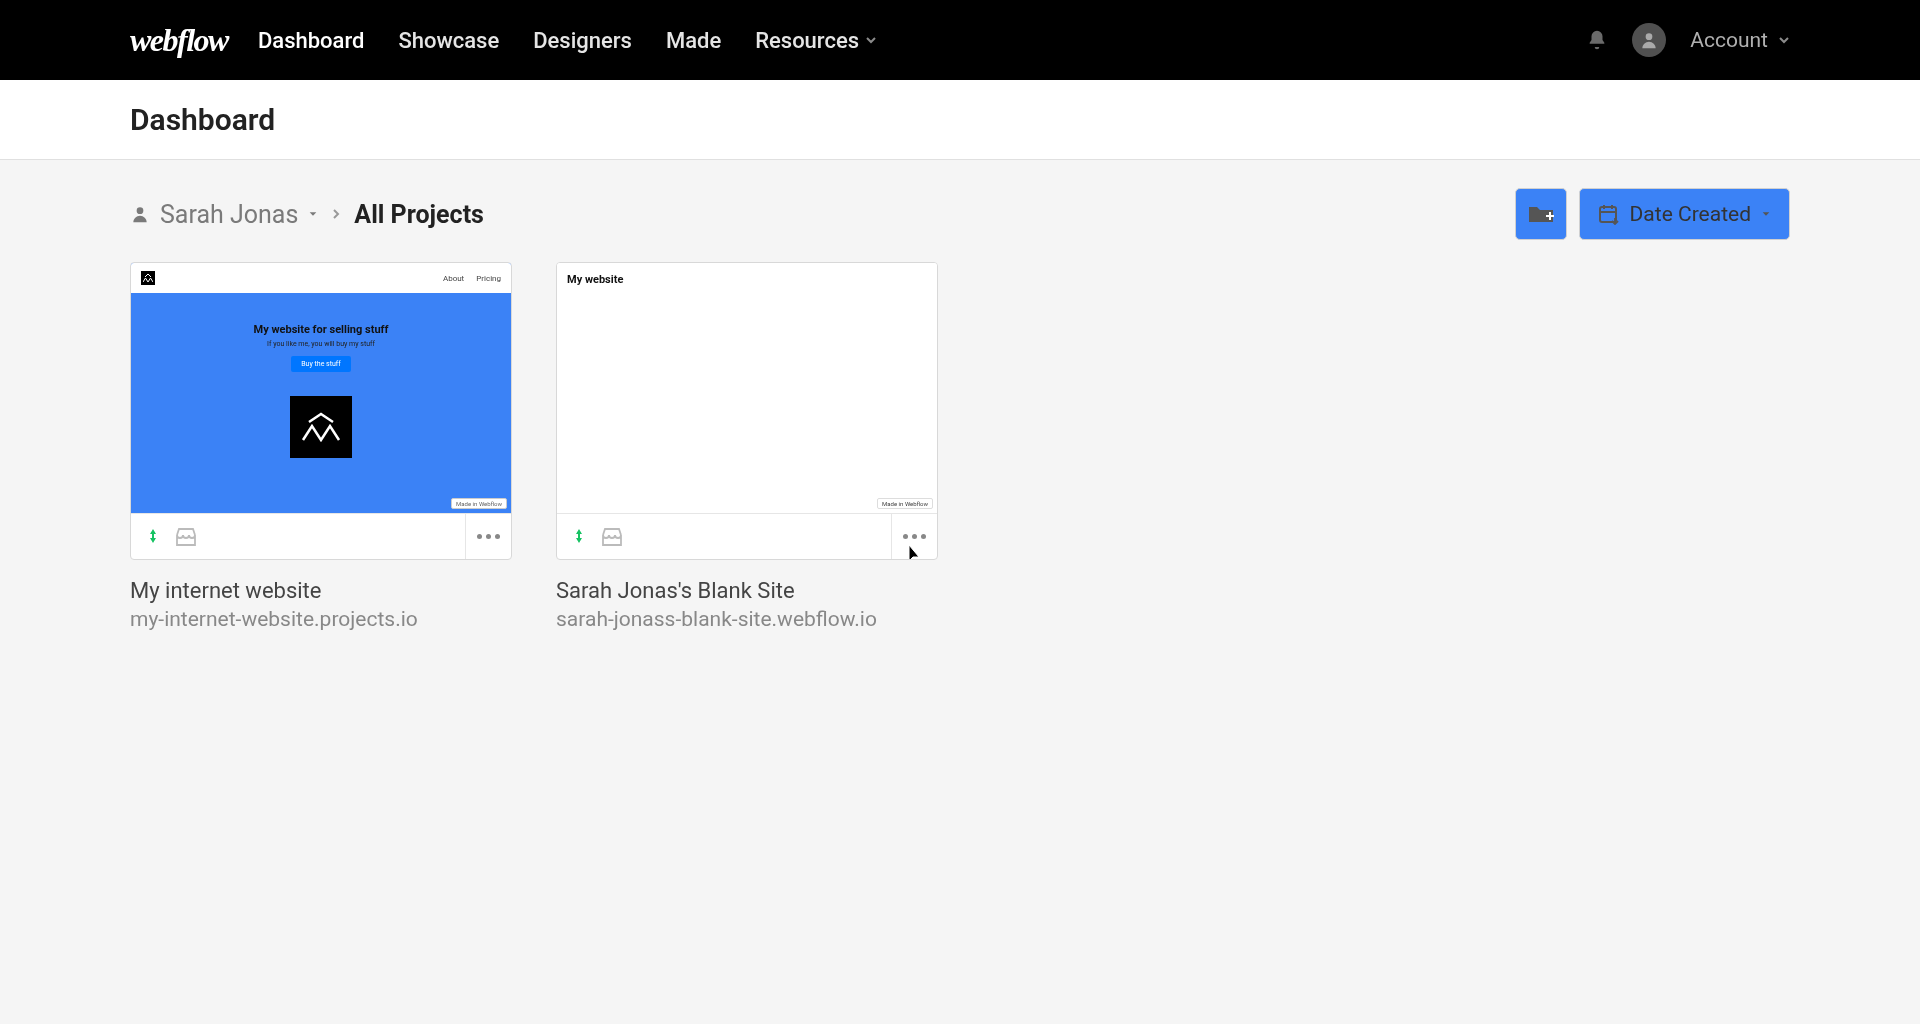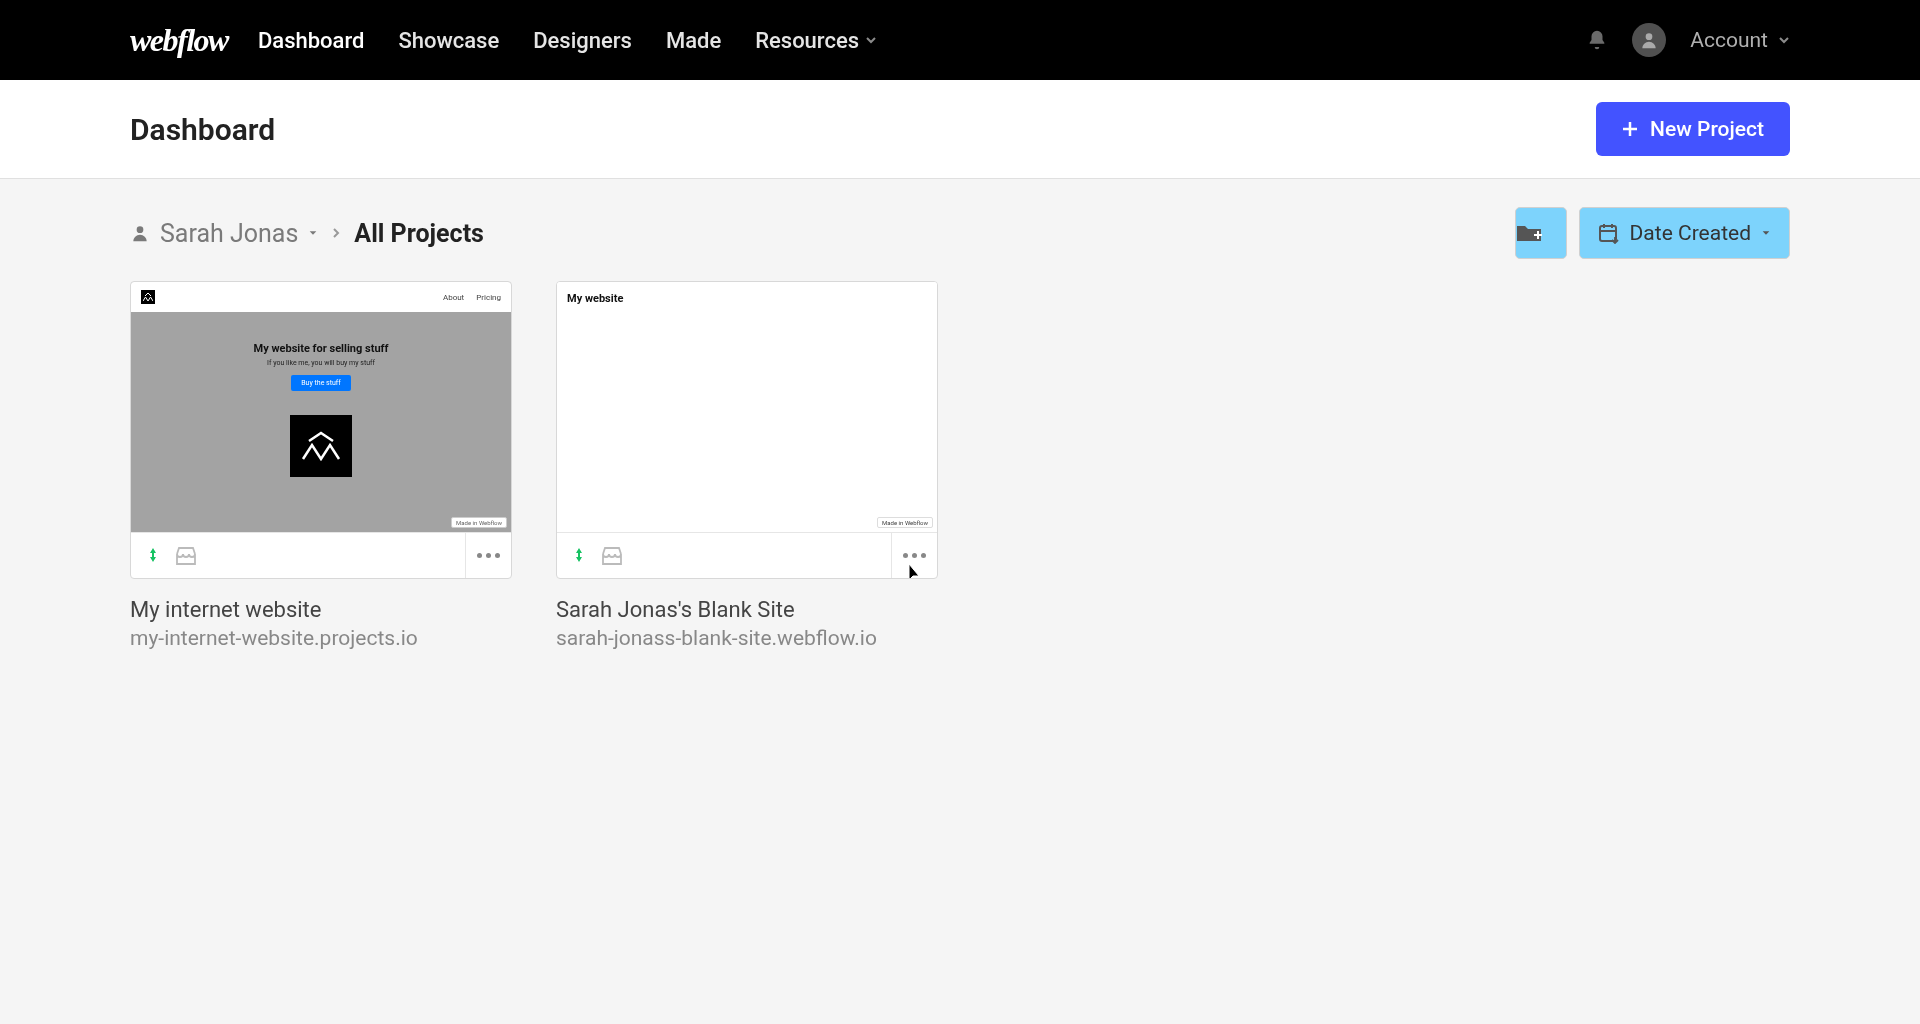--- a/index.html
+++ b/index.html
@@ -25,40 +25,40 @@
 .search-input::placeholder { color:#9a9a9a; }
 .search-icon { position:absolute; left:16px; top:50%; transform:translateY(-50%); width:20px; height:20px; }
 .new-project-btn { height:54px; padding:0 26px; background:#4353ff; color:#fff; border:none; border-radius:6px; font-size:21px; font-weight:500; display:flex; align-items:center; gap:12px; cursor:pointer; }
 
 
 .toolbar { padding:28px 130px 22px; display:flex; align-items:center; }
 .crumb-user { display:flex; align-items:center; gap:10px; color:#7a7a7a; font-size:25px; cursor:pointer; }
 .crumb-chevron { margin:0 12px; color:#888; }
 .crumb-current { font-size:25px; font-weight:700; color:#222; }
 .toolbar-spacer { flex:1; }
-.toolbar-btn { height:52px; min-width:52px; background:#7dd3fc; border:1px solid #d0d0d0; border-radius:5px; display:flex; align-items:center; padding:0 18px; gap:10px; margin-left:12px; cursor:pointer; }
+.toolbar-btn { height:52px; min-width:52px; background:#3b82f6; border:1px solid #d0d0d0; border-radius:5px; display:flex; align-items:center; justify-content:center; padding:0 18px; gap:10px; margin-left:12px; cursor:pointer; }
 .toolbar-btn.icon-only { padding:0; width:52px; }
 .sort-label { font-size:21px; color:#333; }
 
 
 .grid { display:flex; gap:44px; padding:0 130px; }
 .card { width:382px; }
 .thumb { width:382px; height:298px; background:#fff; border:1px solid #d8d8d8; border-radius:4px; overflow:hidden; position:relative; display:flex; flex-direction:column; }
 .thumb-body { flex:1; position:relative; background:#fff; }
 .thumb-footer { height:46px; border-top:1px solid #e6e6e6; display:flex; align-items:center; padding:0 12px; gap:12px; }
 .thumb-footer-spacer { flex:1; }
 .more-btn { width:46px; height:46px; display:flex; align-items:center; justify-content:center; border-left:1px solid #e6e6e6; margin-right:-12px; cursor:pointer; }
 .dots { display:flex; gap:4px; }
 .dots span { width:5px; height:5px; border-radius:50%; background:#888; }
 
 .card-title { margin-top:18px; font-size:22px; color:#444; }
 .card-url { margin-top:4px; font-size:21px; color:#888; }
 
 
-.t1 { background:#a3a3a3; }
+.t1 { background:#3b82f6; }
 .t1-top { height:30px; background:#fff; display:flex; align-items:center; padding:0 10px; font-size:8px; color:#444; }
 .t1-top-right { margin-left:auto; display:flex; gap:12px; }
 .t1-center { text-align:center; padding-top:30px; }
 .t1-h { font-size:11px; font-weight:700; color:#111; }
 .t1-sub { font-size:7px; margin-top:4px; color:#222; }
 .t1-btn { display:inline-block; margin-top:8px; padding:4px 10px; background:#0076ff; color:#fff; font-size:7px; border-radius:2px; }
 .t1-logo { margin:24px auto 0; width:62px; height:62px; background:#000; display:flex; align-items:center; justify-content:center; }
 .t1-badge { position:absolute; bottom:4px; right:4px; background:#fff; border:1px solid #ccc; font-size:6px; padding:1px 4px; border-radius:2px; color:#666; }
 
 
@@ -102,26 +102,20 @@
       <span class="account-label">Account</span>
       <svg class="caret-down" viewBox="0 0 12 12">
           <path d="M2 4l4 4 4-4" stroke="#8b8b8b" stroke-width="2" fill="none"></path>
         </svg>
     </div>
   </div>
 </div>
 
 <div class="subheader">
   <div class="page-title">Dashboard</div>
-  <button class="new-project-btn">
-    <svg width="16" height="16" viewBox="0 0 16 16">
-        <path d="M8 1v14M1 8h14" stroke="#fff" stroke-width="2.5"></path>
-      </svg>
-    <span>New Project</span>
-  </button>
 </div>
 
 <div class="toolbar">
   <div class="crumb-user">
     <svg width="20" height="20" viewBox="0 0 24 24">
         <circle cx="12" cy="8" r="4" fill="#7a7a7a"></circle>
         <path d="M4 22c0-4.4 3.6-8 8-8s8 3.6 8 8" fill="#7a7a7a"></path>
       </svg>
     <span>Sarah Jonas</span>
     <svg width="10" height="10" viewBox="0 0 12 12">

